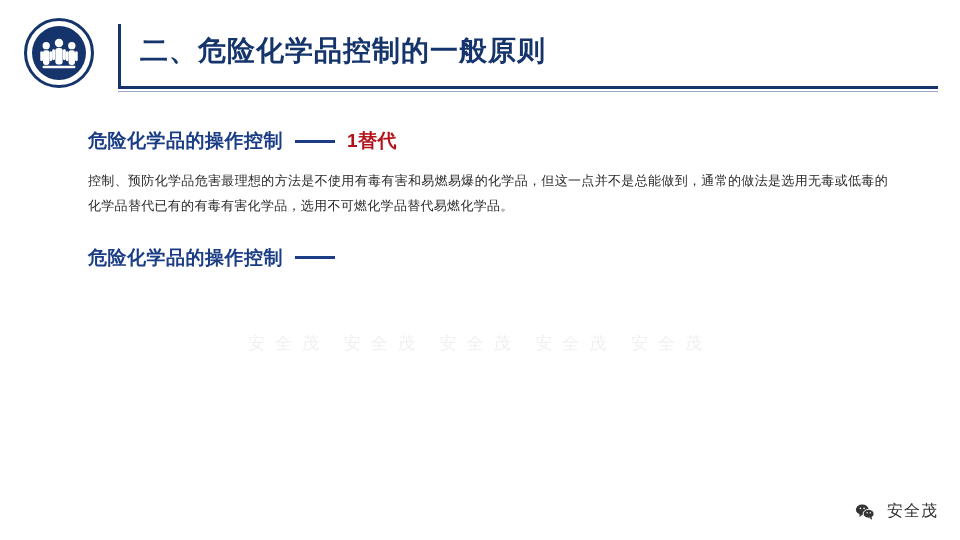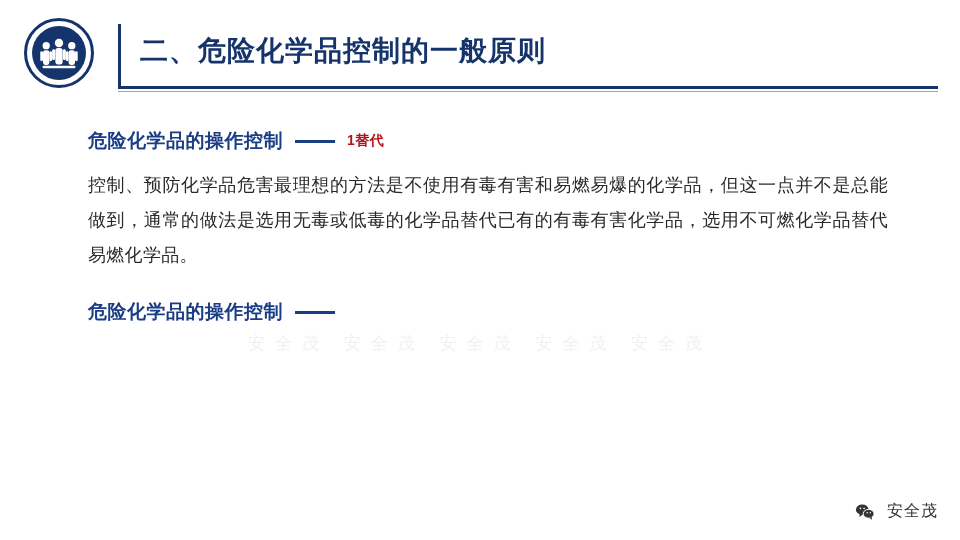--- a/index.html
+++ b/index.html
@@ -108,27 +108,27 @@
     letter-spacing: 0.5px;
   }
   .section-heading .sh-dash {
     display: inline-block;
     width: 40px;
     height: 3px;
     background: #1b3d86;
     margin: 0 12px;
   }
   .section-heading .sh-sub {
-    font-size: 14px;
+    font-size: 19px;
     font-weight: bold;
     color: #b3121a;
     letter-spacing: 0.5px;
   }
   .paragraph {
-    font-size: 18px;
+    font-size: 13px;
     line-height: 1.95;
     color: #2a2a2a;
     text-align: justify;
     letter-spacing: 0.3px;
   }
 
   
   .watermark {
     position: absolute;
     left: 0;

